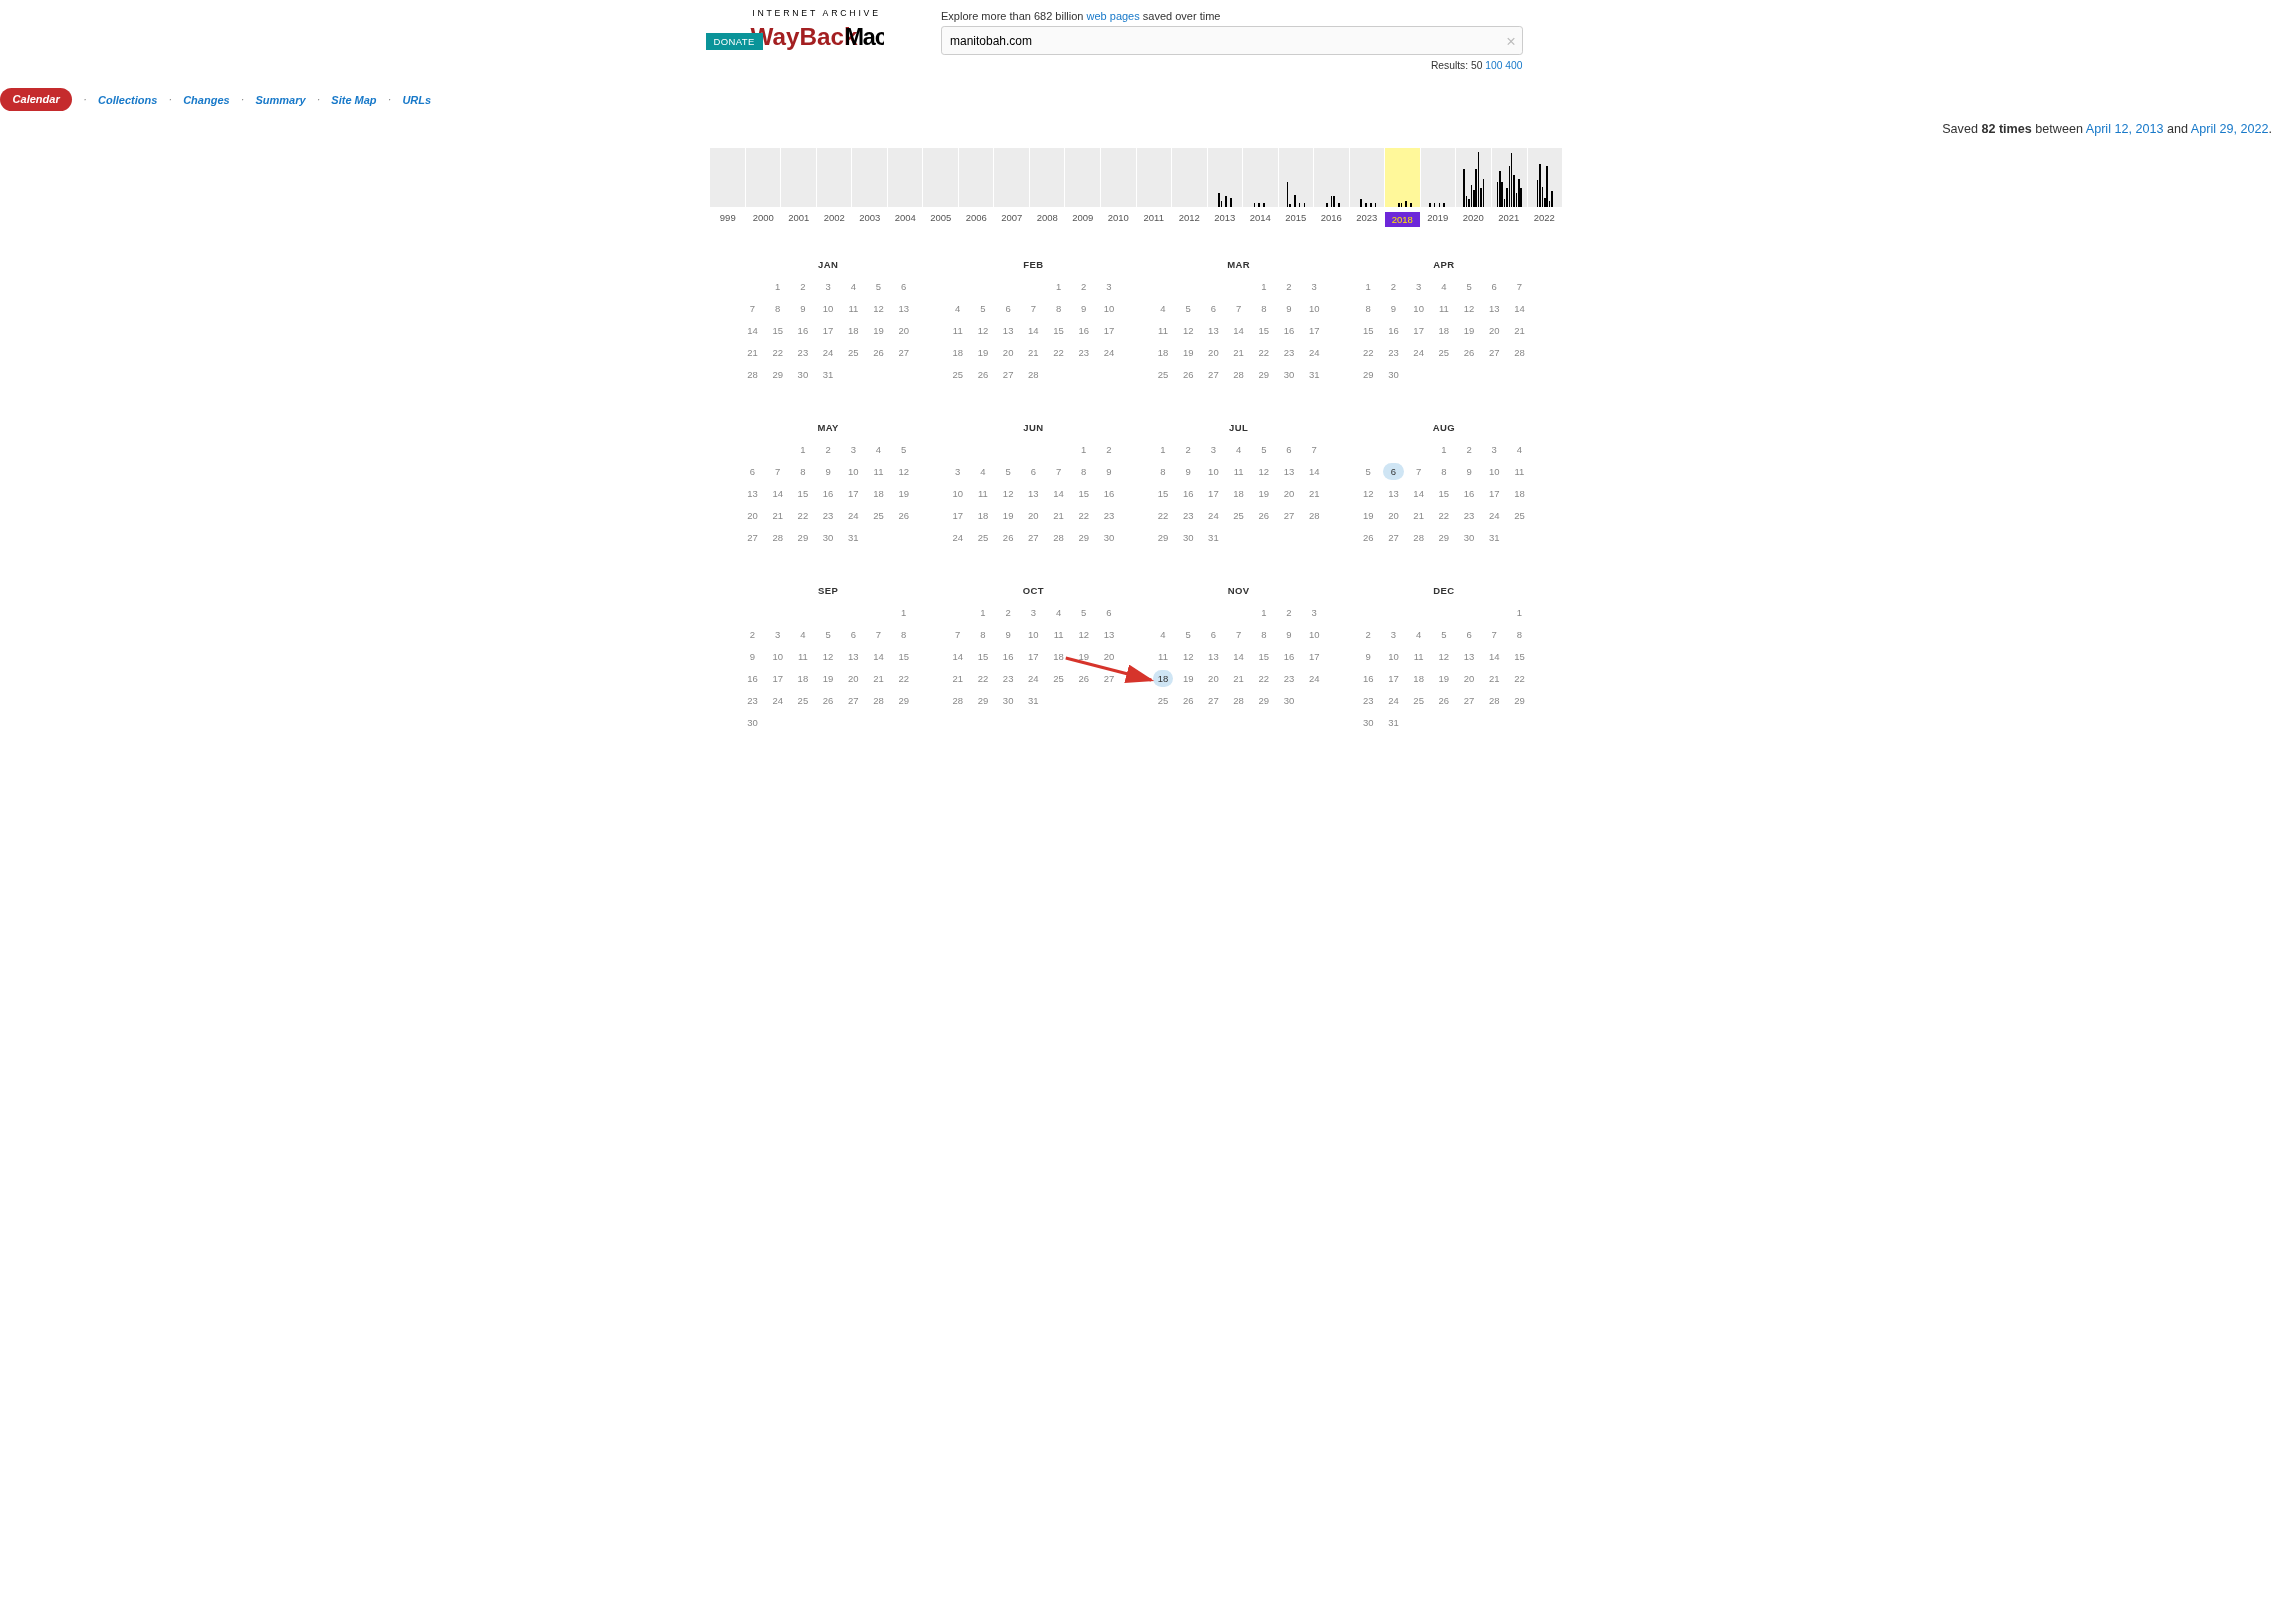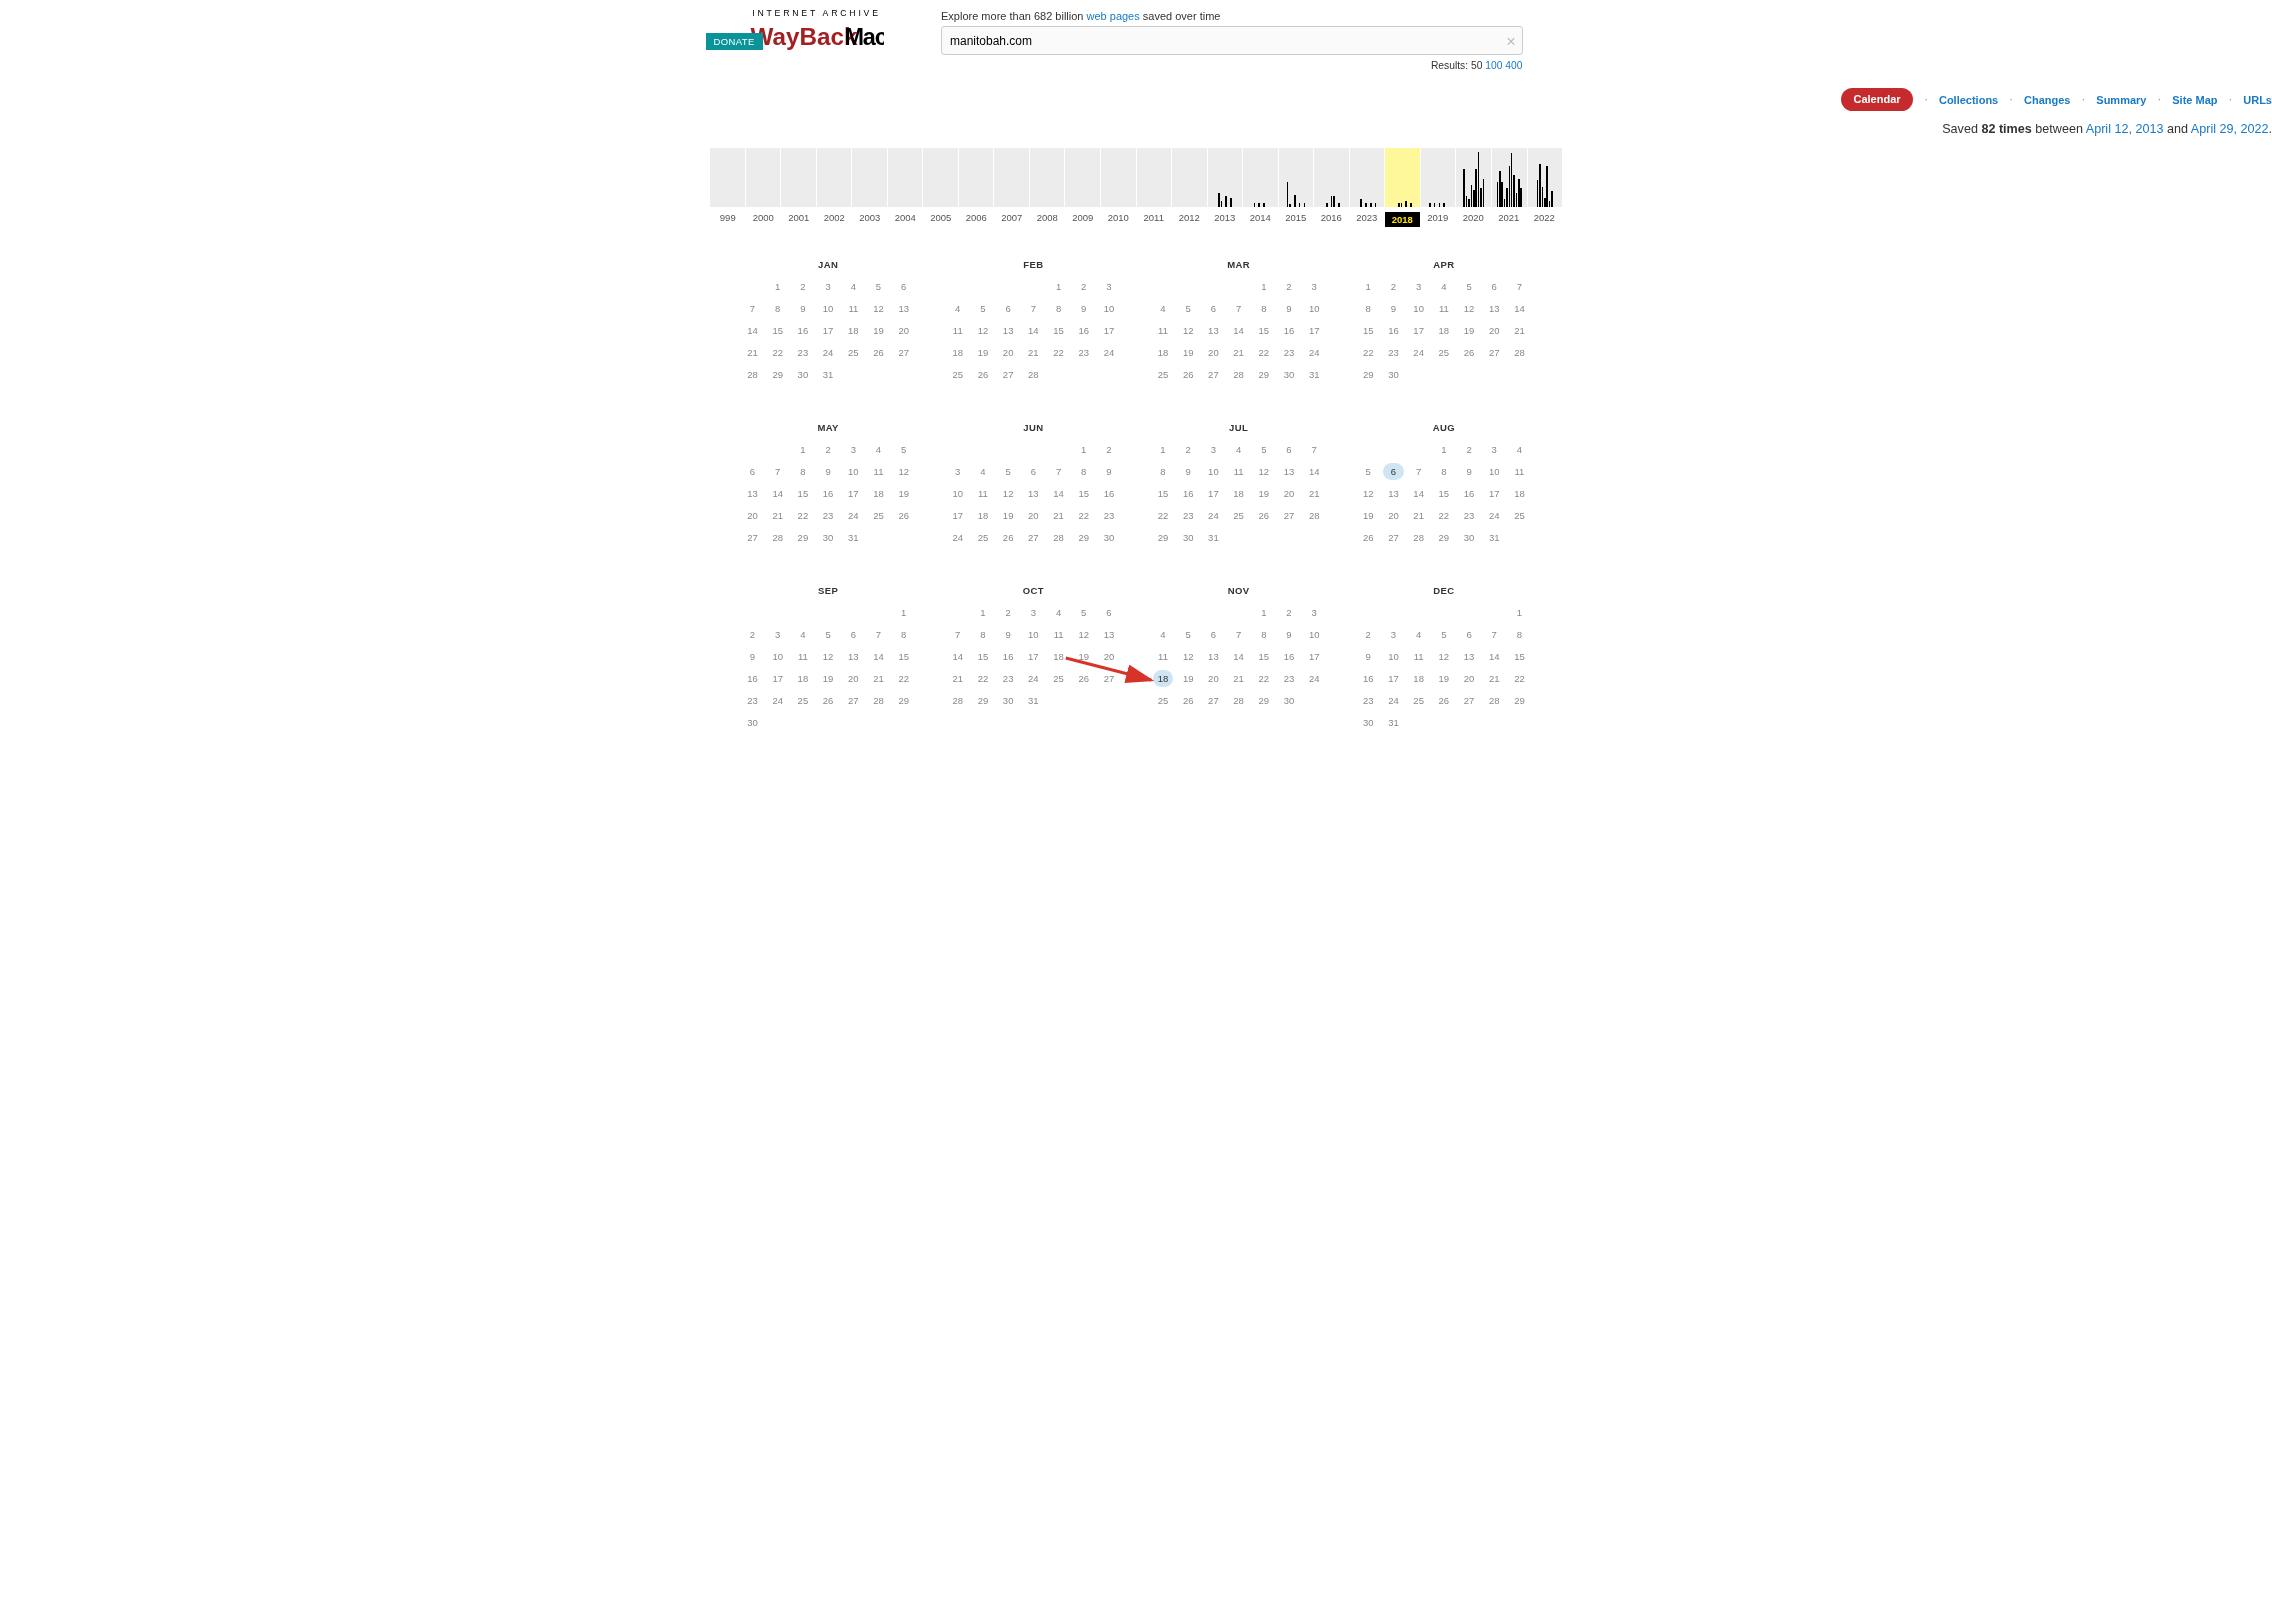--- a/index.html
+++ b/index.html
@@ -12,37 +12,37 @@
   .logo { width:134px; }
   .logo .ia { font-size:8.7px; letter-spacing:2.8px; color:#000; text-align:center; }
   .logo svg { width:134px; height:36px; display:block; }
   .search-area { flex:1; padding-top:1.6px;padding-left:48px; }
   .explore { font-size:11px; color:#333; margin-bottom:4.7px; }
   .search-row { position:relative; }
   .search-input { width:100%; padding:6.3px 24px 6.3px 8px; font-size:12px; border:0.8px solid #ccc; border-radius:3.2px; background:#fafafa; }
   .search-clear { position:absolute; right:6.3px; top:50%; transform:translateY(-50%); color:#bbb; cursor:pointer; font-size:12.6px; background:none; border:none; }
   .results { text-align:right; font-size:10.3px; color:#333; margin-top:4.7px; }
 
-  .nav { text-align:right; margin:17.3px 0 11px; }
+  .nav { text-align:left; margin:17.3px 0 11px;font-style:italic; }
   .nav .pill { display:inline-block; background:#c52b2d; color:#fff; padding:5.5px 12.6px; border-radius:14px; font-weight:600; }
   .nav .sep { color:#888; margin:0 8px; }
   .nav a.tab { font-weight:600; }
 
   .summary { text-align:right; font-size:12.6px; margin-bottom:12.6px; }
 
   .sparkline-wrap { width:852px; margin:0 auto; }
   .sparkline { position:relative; height:59px; background:#ececec; display:flex; }
   .year-cell { flex:1; position:relative; border-right:0.8px solid #fff; }
   .year-cell:last-child { border-right:none; }
   .year-cell.selected { background:#fff89a; }
   .bars { position:absolute; bottom:0; left:0; right:0; height:100%; display:flex; align-items:flex-end; justify-content:center; gap:0.8px; }
   .bars span { width:1.6px; background:#000; display:inline-block; }
   .year-labels { display:flex; margin-top:5px; position:relative; }
   .year-labels .yl { flex:1; text-align:center; font-size:9.5px; color:#555; }
-  .year-labels .yl.sel { background:#000000; color:#ffe600; font-weight:700; padding:1.6px 0; }
+  .year-labels .yl.sel { background:#6d28d9; color:#ffe600; font-weight:400; padding:1.6px 0; }
 
   .calendars { width:789px; margin:32px auto 32px; display:grid; grid-template-columns:repeat(4,1fr); row-gap:39px; column-gap:32px; }
   .month { }
   .month h3 { text-align:center; font-size:9.5px; font-weight:700; letter-spacing:0.4px; margin-bottom:8px; color:#333; }
   .days { display:grid; grid-template-columns:repeat(7,1fr); gap:4.7px 3.2px; }
   .day { width:20.5px; height:17.3px; line-height:17.3px; text-align:center; font-size:9.5px; color:#888; border-radius:8.7px; margin:0 auto; }
   .day.cap { background:#cfe5f4; color:#333; }
   .day.blank { visibility:hidden; }
 
   .arrow { position:absolute; pointer-events:none; z-index:50; }

